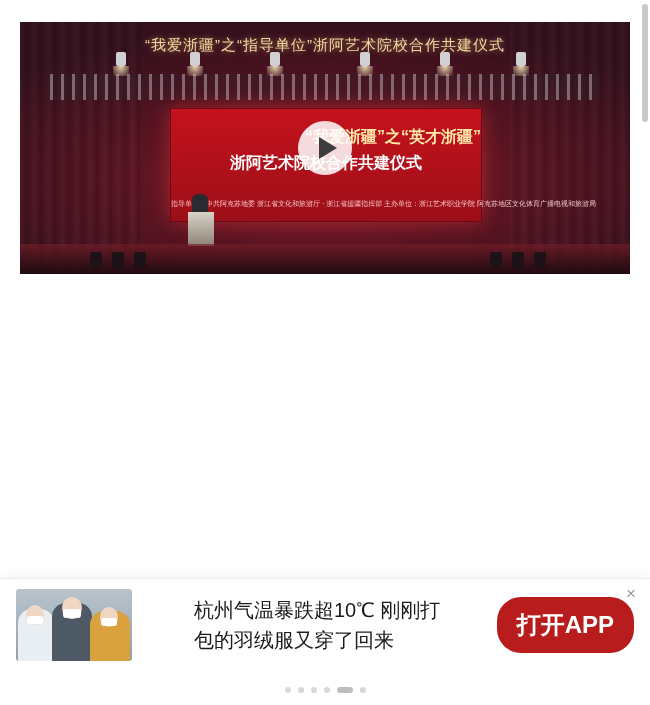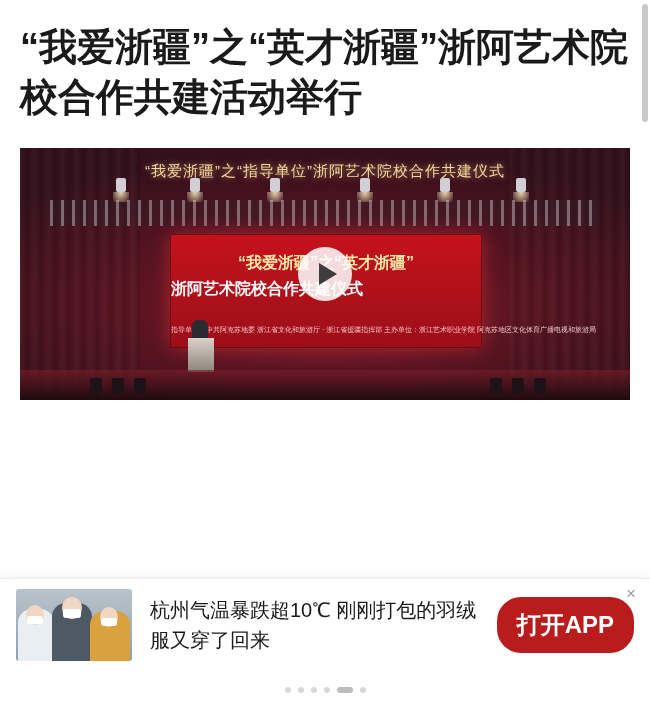--- a/index.html
+++ b/index.html
@@ -119,29 +119,30 @@
     top: 86px;
     width: 310px;
     height: 112px;
     background: linear-gradient(180deg, #c5121d 0%, #9c0f18 100%);
     box-shadow: 0 0 18px rgba(255,60,60,.45);
     border: 1px solid #6a0a12;
   }
   .screen .s-line1 {
     position: absolute;
     top: 18px; left: 0; right: 0;
-    text-align: center;
+    text-align: right;
     color: #ffe9a8;
     font-size: 16px;
     font-weight: bold;
     white-space: nowrap;
   }
   .screen .s-line2 {
     position: absolute;
     top: 44px; left: 0; right: 0;
+    text-align: center;
     color: #ffffff;
     font-size: 16px;
     font-weight: bold;
     white-space: nowrap;
   }
   .screen .s-small {
     position: absolute;
     bottom: 12px; left: 0; right: 0;
     text-align: center;
     color: #ffd9d9;
@@ -210,20 +211,21 @@
     background: #ffffff;
     border-top: 1px solid #ececec;
     box-shadow: 0 -2px 10px rgba(0,0,0,.06);
   }
   .ad-row {
     display: flex;
     align-items: center;
     padding: 12px 16px 0 16px;
     height: 80px;
     box-sizing: border-box;
+    gap: 44px;
   }
   .ad-thumb {
     width: 116px;
     height: 72px;
     flex: 0 0 116px;
     border-radius: 3px;
     overflow: hidden;
     position: relative;
     background: linear-gradient(180deg,#b9c3cc 0%, #8fa0ad 100%);
   }
@@ -314,21 +316,20 @@
   }
 </style>
 </head>
 <body>
 
 <div class="page">
 
   <div class="scrollbar"></div>
 
   <div class="article">
-    <h1 class="headline">“我爱浙疆”之“英才浙疆”浙阿艺术院校合作共建活动举行</h1>
   </div>
 
   <div class="video-wrap">
     <div class="stage"></div>
     <div class="curtain-l"></div>
     <div class="curtain-r"></div>
 
     <div class="top-banner">“我爱浙疆”之“指导单位”浙阿艺术院校合作共建仪式</div>
     <div class="truss"></div>
 

